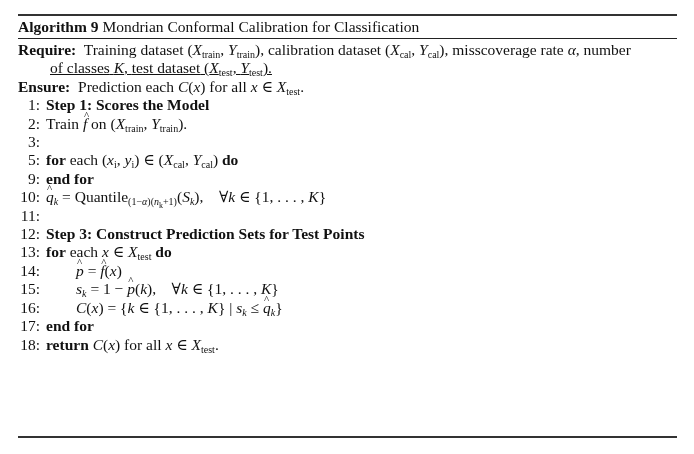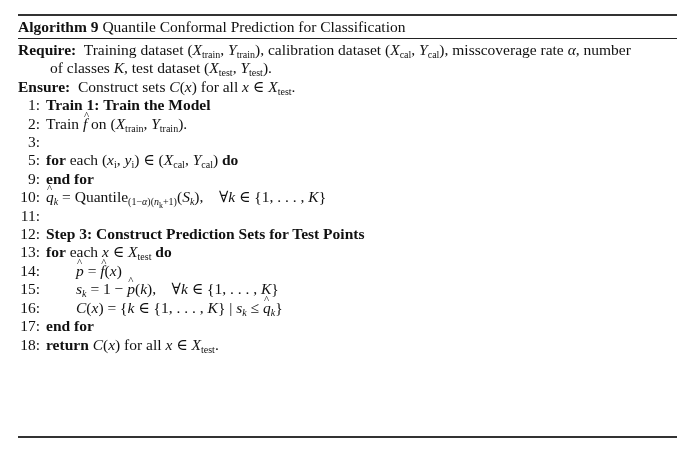--- a/index.html
+++ b/index.html
@@ -6,38 +6,38 @@
   body { width: 694px; height: 454px; position: relative; overflow: hidden;
          font-family: "Liberation Serif", "DejaVu Serif", serif; color: #111; }
   .alg { position: absolute; left: 18px; top: 14px; width: 659px; }
   .rule-top { border-top: 2px solid #333; }
   .rule-mid { border-top: 1px solid #222; }
   .rule-bot { border-top: 2px solid #333; position: absolute; left: 18px; width: 659px; top: 436px; }
   .title { font-size: 15.5px; line-height: 20px; padding: 1px 0 1px 0; }
   .title b { font-weight: bold; }
   .line { font-size: 15.5px; line-height: 18.4px; white-space: nowrap; position: relative; }
   .req { padding-left: 0; }
-  .cont { padding-left: 32px; }
+  .cont { padding-left: 32px; text-decoration: underline; }
   .num { display: inline-block; width: 22px; text-align: right; margin-right: 6px; }
   .ind1 { display: inline-block; width: 30px; }
   .m { font-style: italic; }
   sub { font-size: 10px; vertical-align: -3px; font-style: normal; line-height: 0; }
   .hat { position: relative; display: inline-block; }
   .hat::before { content: "^"; position: absolute; left: 1px; top: -9px; font-size: 11px; font-style: normal; }
   .body { padding-top: 2px; }
   b { font-weight: bold; margin-top: 6px; }
 </style>
 </head>
 <body>
 
 <div class="alg">
   <div class="rule-top"></div>
   <div class="title">
     <b>Algorithm 9</b>
-    <span>Quantile Conformal Prediction for Classification</span>
+    <span>Mondrian Conformal Calibration for Classification</span>
   </div>
   <div class="rule-mid"></div>
 
   <div class="body">
 
     <div class="line req">
       <b>Require:</b>&nbsp;
       <span>Training dataset</span>
       (<span class="m">X</span><sub>train</sub>,
       <span class="m">Y</span><sub>train</sub>),
@@ -49,28 +49,28 @@
     </div>
     <div class="line cont">
       <span>of classes</span>
       <span class="m">K</span>, <span>test dataset</span>
       (<span class="m">X</span><sub>test</sub>,
       <span class="m">Y</span><sub>test</sub>).
     </div>
 
     <div class="line">
       <b>Ensure:</b>&nbsp;
-      <span>Construct sets</span>
+      <span>Prediction each</span>
       <span class="m">C</span>(<span class="m">x</span>)
       <span>for all</span>
       <span class="m">x</span> ∈ <span class="m">X</span><sub>test</sub>.
     </div>
 
     <div class="line">
-      <span class="num">1:</span><b>Train 1: Train the Model</b>
+      <span class="num">1:</span><b>Step 1: Scores the Model</b>
     </div>
 
     <div class="line">
       <span class="num">2:</span><span>Train</span>
       <span class="m hat">f</span> <span>on</span>
       (<span class="m">X</span><sub>train</sub>,
       <span class="m">Y</span><sub>train</sub>).
     </div>
 
     <div class="line">

